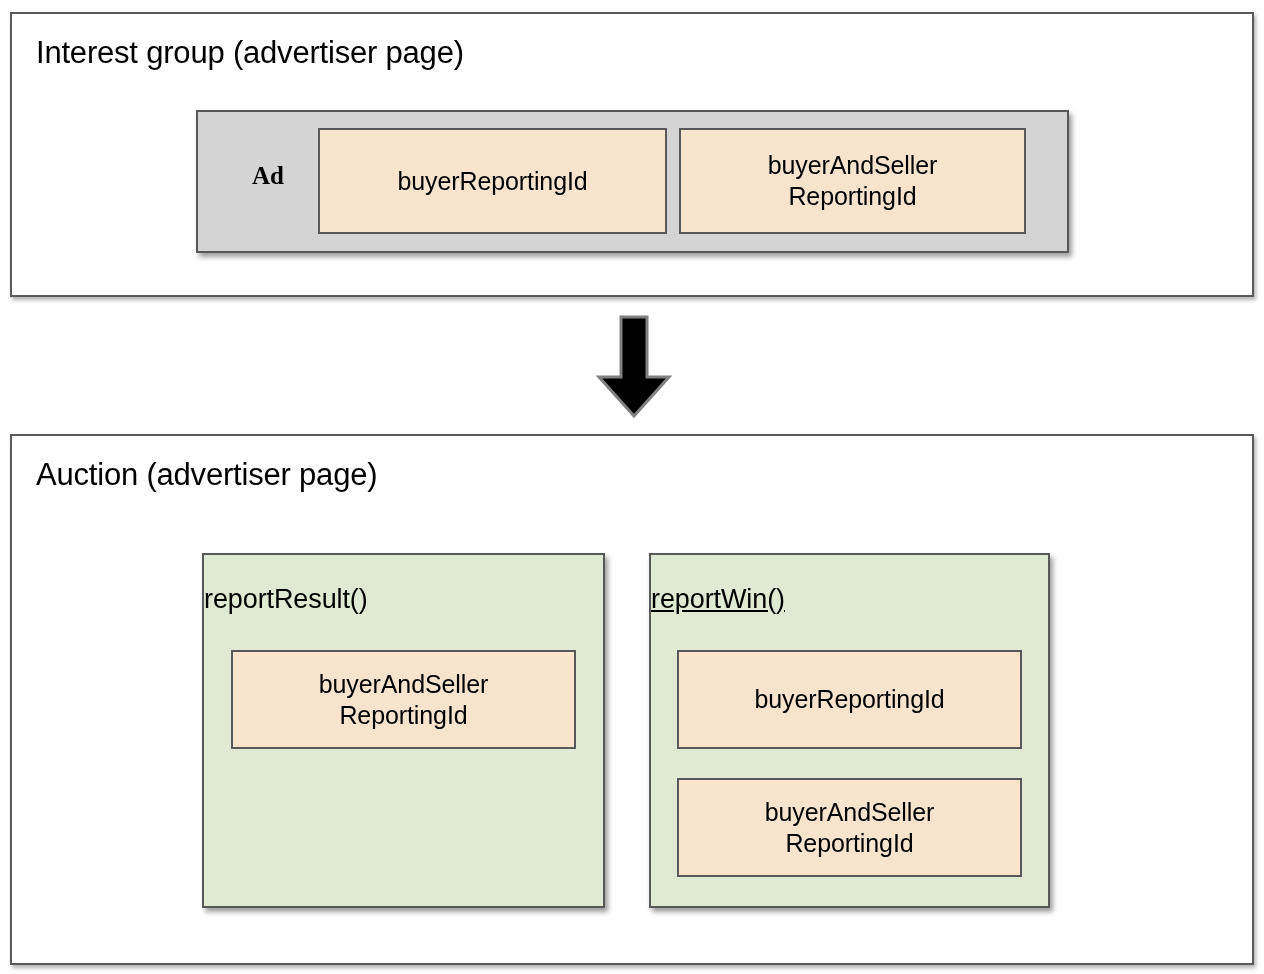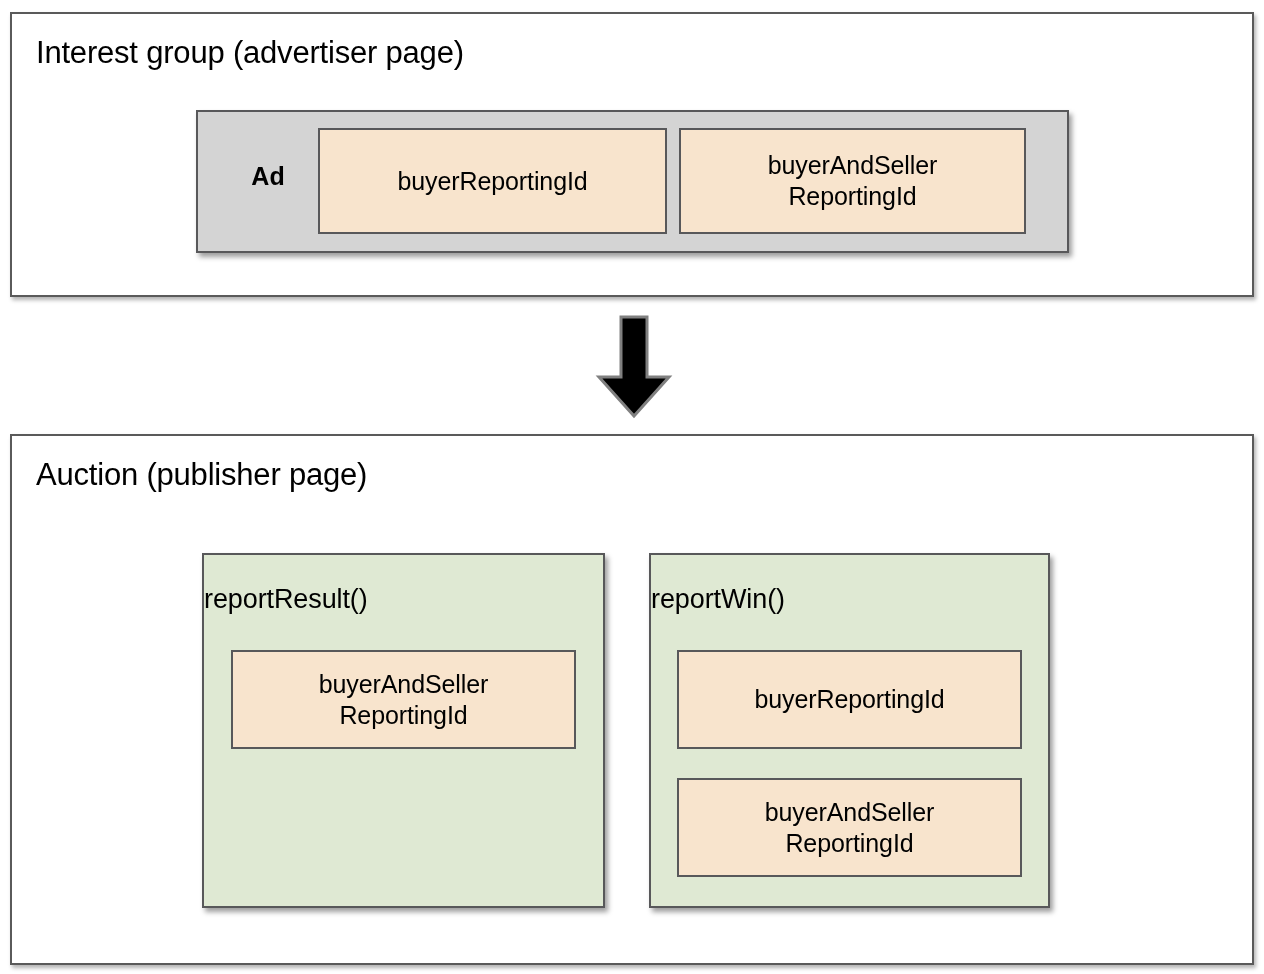--- a/index.html
+++ b/index.html
@@ -76,20 +76,21 @@
     font-size: 25px;
     line-height: 31px;
     color: #000000;
     white-space: pre-line;
     letter-spacing: -0.1px;
   }
   .label-bold {
     font-weight: bold;
     font-size: 25px;
     color: #000000;
+    font-family: Liberation Serif, serif;
   }
   .label-fn {
     position: absolute;
     left: 0;
     right: 0;
     text-align: left;
     font-size: 27px;
     line-height: 33px;
     color: #000000;
     letter-spacing: -0.1px;
@@ -138,21 +139,21 @@
     width: 403px;
     height: 355px;
   }
   #report-win-box {
     left: 649px;
     top: 553px;
     width: 401px;
     height: 355px;
   }
   #report-result-title { top: 28px; }
-  #report-win-title    { top: 28px; }
+  #report-win-title    { top: 28px; text-decoration: underline; }
 
   #rr-buyer-and-seller-reporting-id {
     left: 231px;
     top: 650px;
     width: 345px;
     height: 99px;
   }
   #rw-buyer-reporting-id {
     left: 677px;
     top: 650px;
@@ -188,21 +189,21 @@
 ReportingId</span>
   </div>
 
   <div id="flow-arrow">
     <svg width="80" height="104" viewBox="0 0 80 104" xmlns="http://www.w3.org/2000/svg">
       <polygon points="27,2 53,2 53,62 75,62 40,101 5,62 27,62" fill="#000000" stroke="#808080" stroke-width="3" stroke-linejoin="miter"></polygon>
     </svg>
   </div>
 
   <div class="panel" id="panel-auction">
-    <div class="panel-title">Auction (publisher page)</div>
+    <div class="panel-title">Auction (advertiser page)</div>
   </div>
 
   <div class="box box-shadow green-box" id="report-result-box">
     <div class="label-fn" id="report-result-title">reportResult()</div>
   </div>
 
   <div class="box peach-box" id="rr-buyer-and-seller-reporting-id">
     <span class="label">buyerAndSeller
 ReportingId</span>
   </div>

